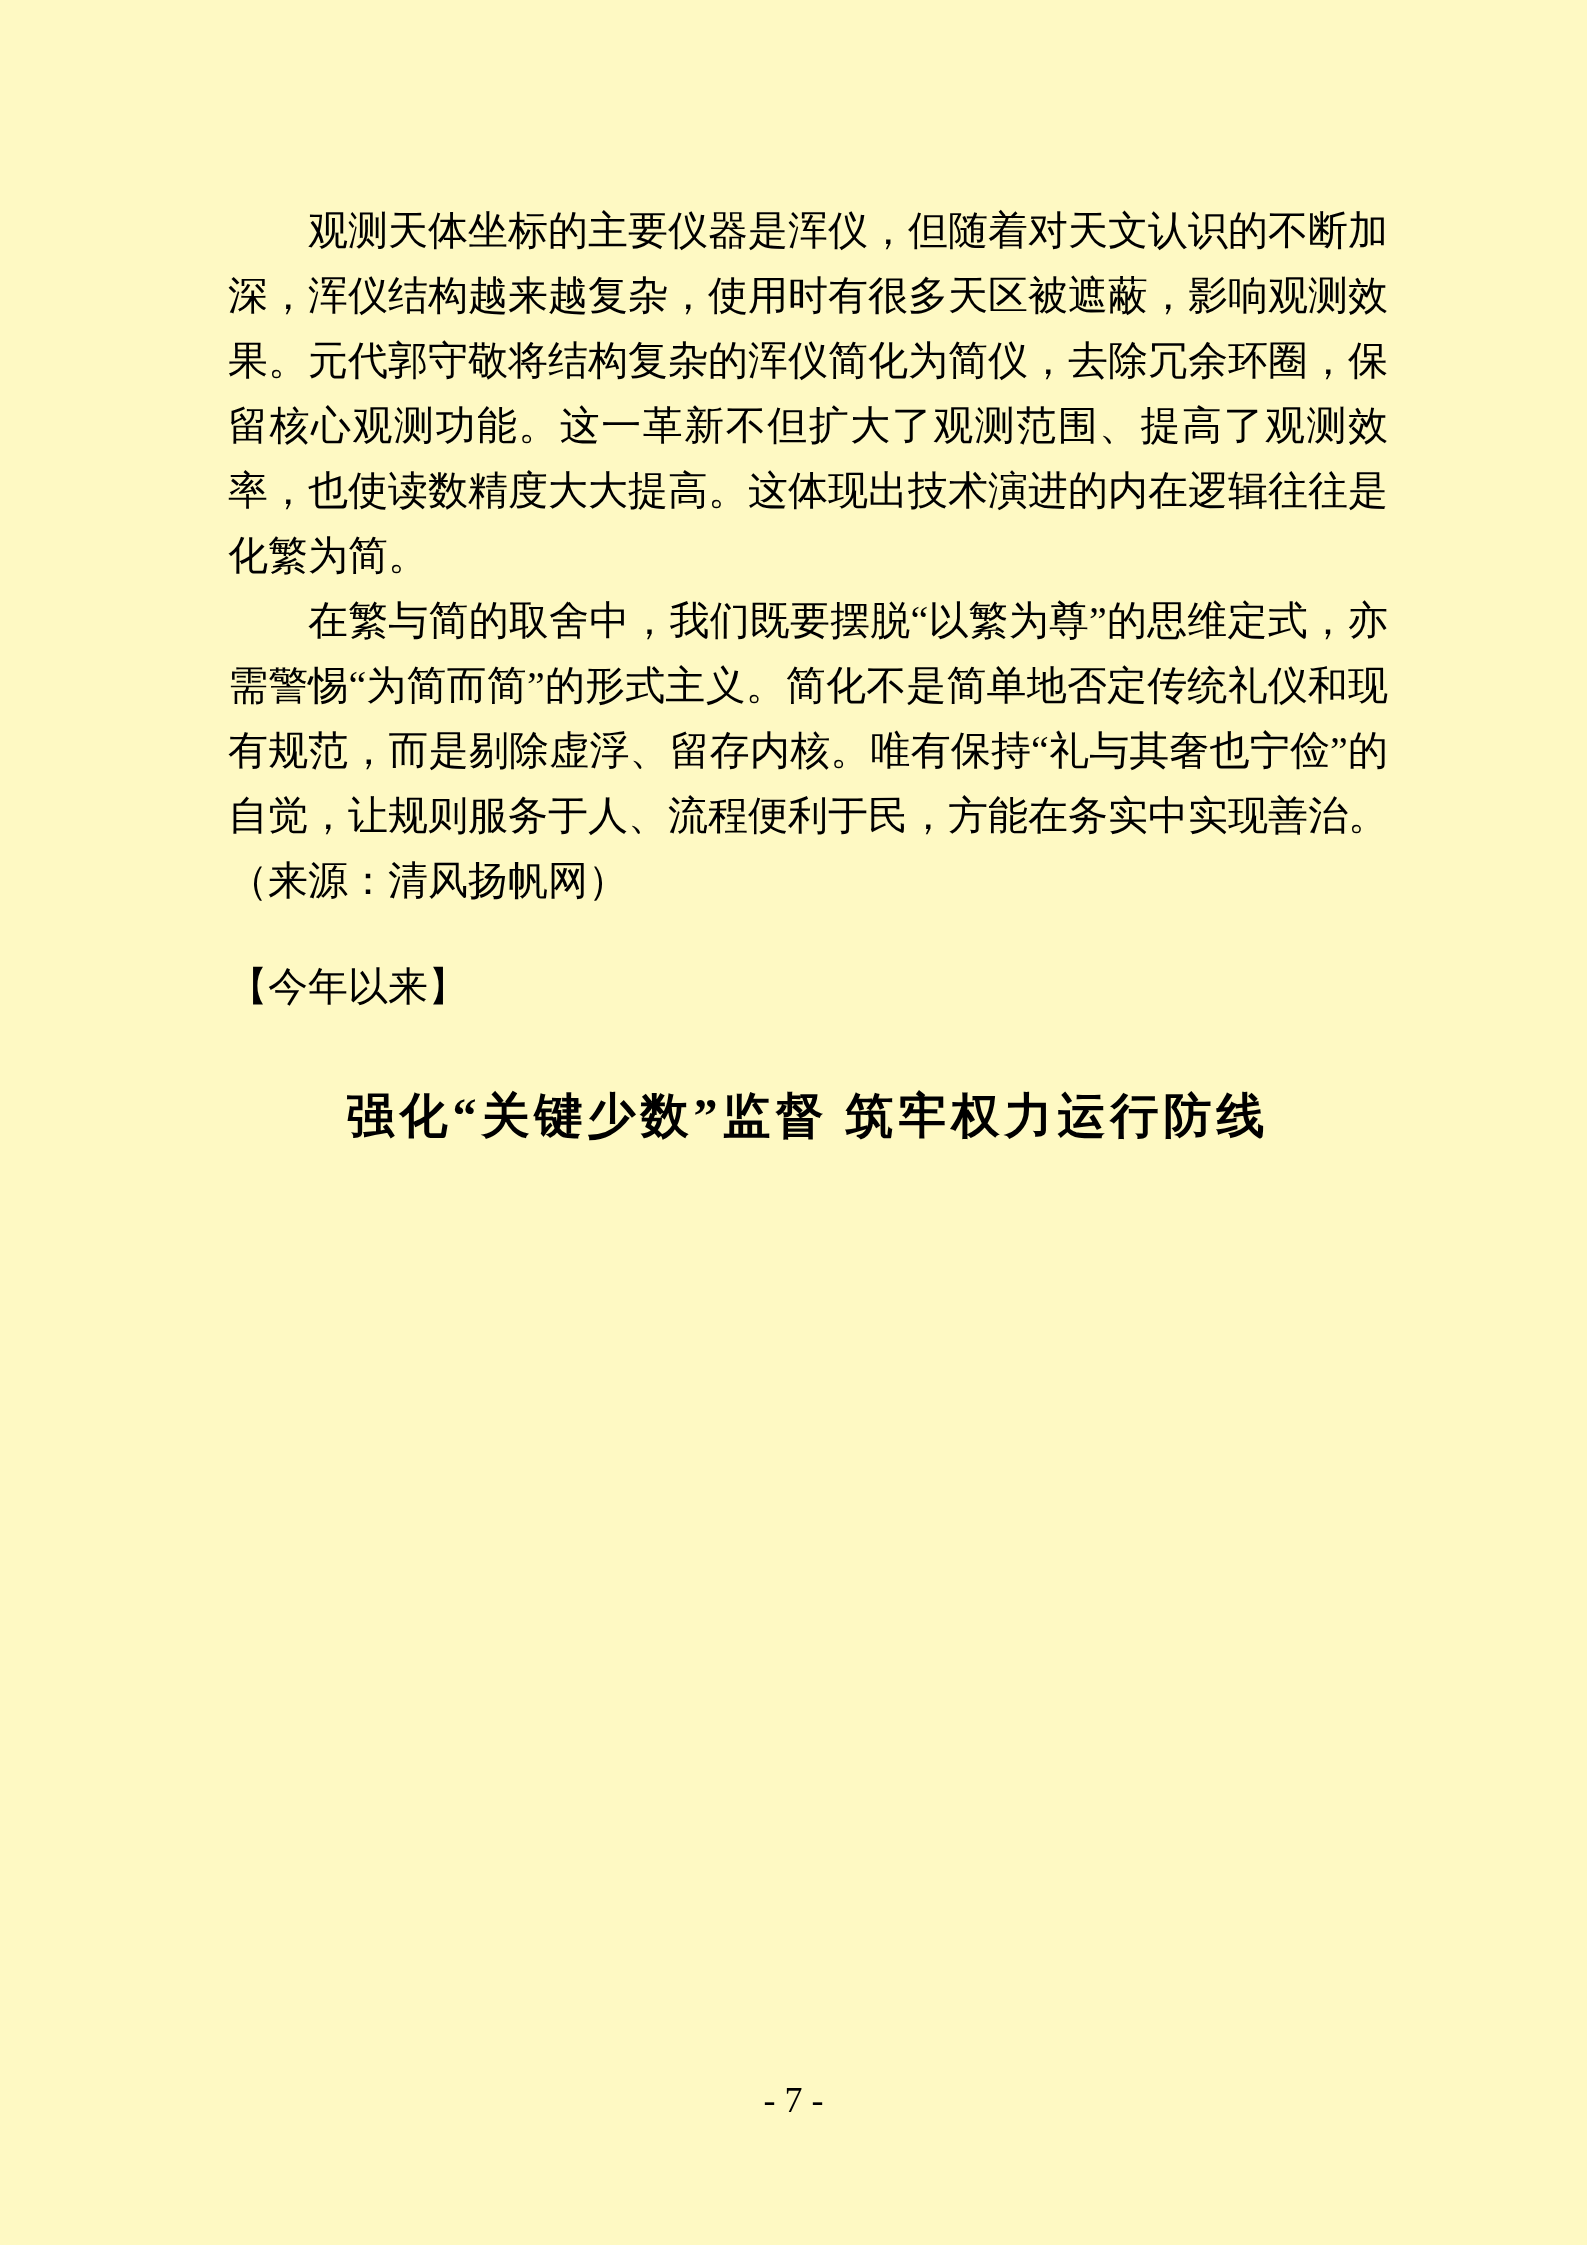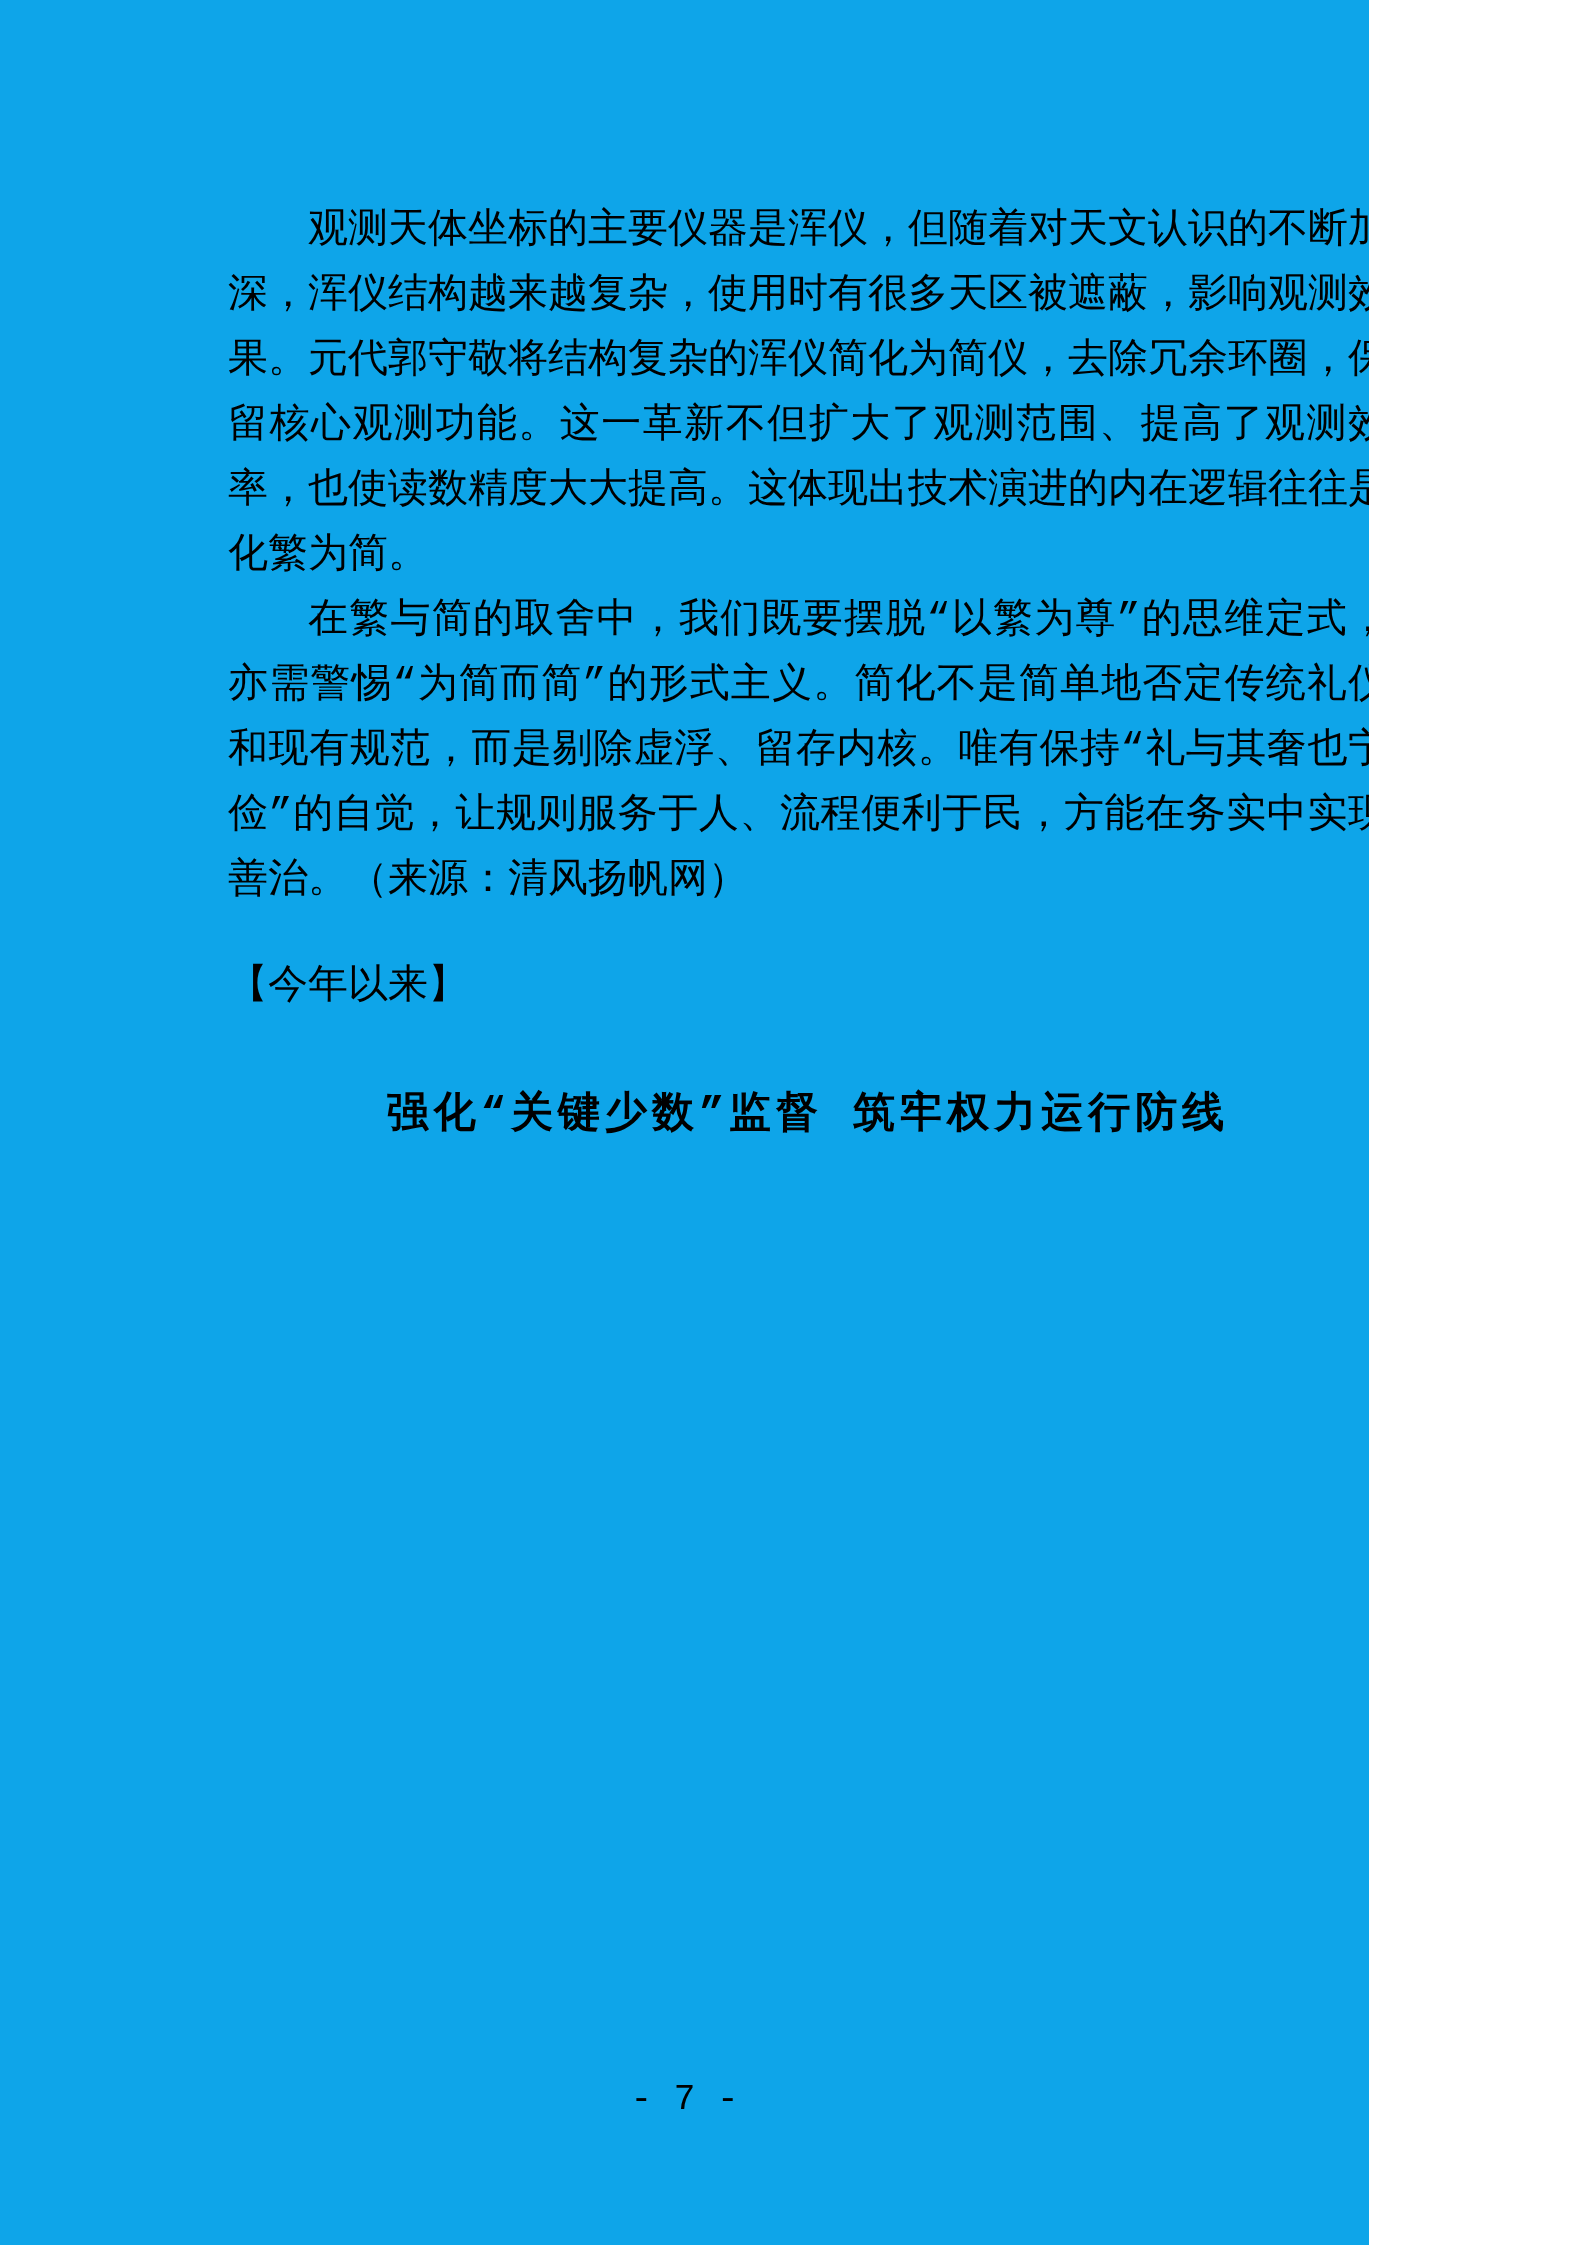--- a/index.html
+++ b/index.html
@@ -2,25 +2,25 @@
 <html><head>
 <meta charset="utf-8">
 <style>
   html, body {
     margin: 0;
     padding: 0;
     background: #ffffff;
   }
   .page {
     position: relative;
-    width: 1369px;
+    width: 1587px;
     height: 2245px;
-    background: #0ea5e9;
+    background: #fef9c3;
     overflow: hidden;
-    font-family: Liberation Mono, monospace;
+    font-family: Liberation Serif, serif;
     color: #000000;
   }
   .body-column {
     position: absolute;
     left: 228px;
     top: 198px;
     width: 1160px;
     font-size: 40px;
     line-height: 65px;
     text-align: justify;
@@ -37,21 +37,21 @@
     text-indent: 0;
     font-size: 40px;
     line-height: 65px;
   }
   .article-title {
     margin: 64px 0 0 0;
     padding: 0;
     text-indent: 0;
     text-align: center;
     font-weight: bold;
-    font-size: 42px;
+    font-size: 48px;
     line-height: 65px;
     letter-spacing: 5px;
   }
   .after-title {
     margin-top: 3px;
   }
   .page-footer {
     position: absolute;
     left: 0;
     top: 2080px;

